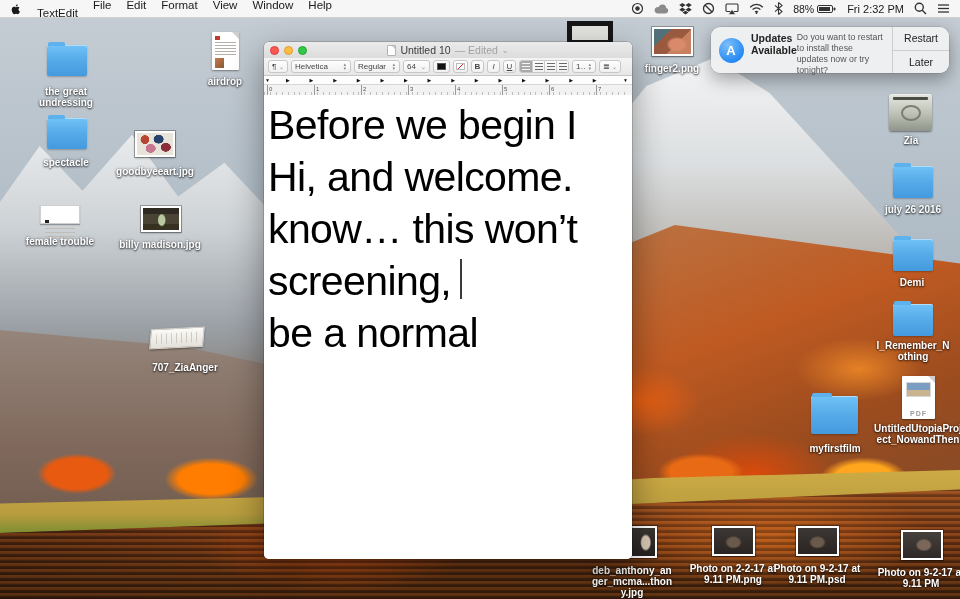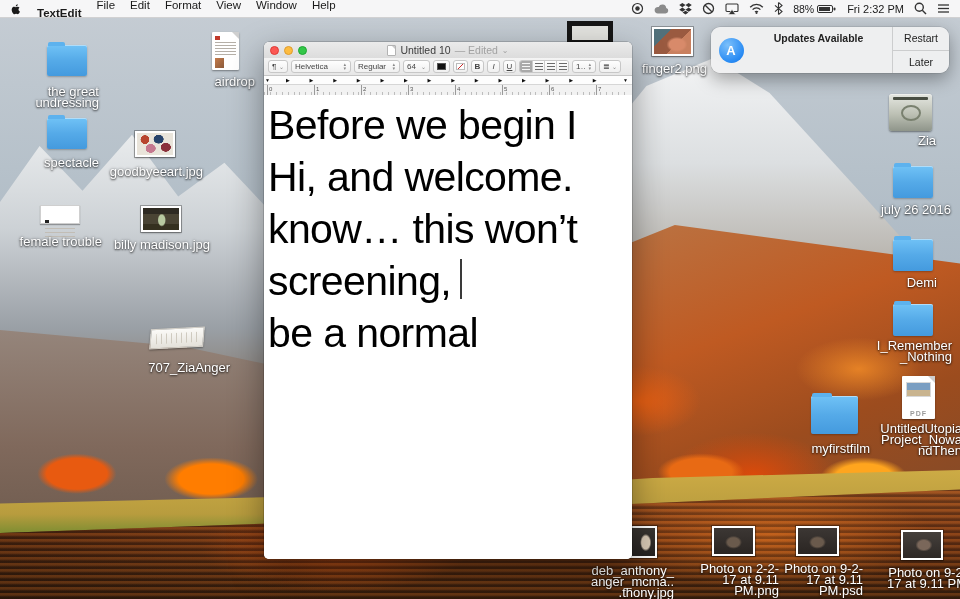--- a/index.html
+++ b/index.html
@@ -46,30 +46,30 @@
       linear-gradient(180deg,#8a4a20 0%,#6b3214 45%,#45240f 80%,#371f0d 100%);
     clip-path:polygon(0 42%,34% 32%,62% 18%,100% 4%,100% 100%,0 100%);}
 
   
   .menubar{position:absolute;left:0;top:0;width:960px;height:18px;z-index:40;
     background:rgba(248,248,248,.96);border-bottom:1px solid rgba(0,0,0,.15);
     display:flex;align-items:center;font-size:11.5px;color:#1a1a1a;padding:0 10px;}
   .menubar-left{display:flex;align-items:center;gap:15px;}
   .apple-glyph{width:12px;height:14px;display:flex;align-items:center;}
   .menu-item{cursor:default;white-space:nowrap;}
-  .menu-item.app-name{font-weight:700;margin-top:8px;}
+  .menu-item.app-name{font-weight:400;margin-top:8px;}
   .menubar-right{margin-left:auto;display:flex;align-items:center;gap:10px;}
   .status-icon{display:flex;align-items:center;}
   .battery-group{display:flex;align-items:center;gap:3px;font-size:10.5px;color:#1a1a1a;}
   .clock{font-size:11px;white-space:nowrap;}
 
   
   .desk-icon{position:absolute;z-index:3;}
-  .desk-label{position:absolute;z-index:3;transform:translateX(-50%);text-align:right;
-    font-size:13px;line-height:11px;font-weight:400;color:#fff;
+  .desk-label{position:absolute;z-index:3;transform:translateX(-50%);text-align:center;
+    font-size:10px;line-height:11px;font-weight:700;color:#fff;
     text-shadow:0 1px 2px rgba(0,0,0,.75),0 0 3px rgba(0,0,0,.45);overflow-wrap:anywhere;}
   .g-folder{width:100%;height:100%;border-radius:2px;position:relative;
     background:linear-gradient(180deg,#70c2f6 0%,#55aae8 50%,#449ade 100%);
     box-shadow:inset 0 1px 0 rgba(255,255,255,.45),0 1px 2px rgba(0,0,0,.25);}
   .g-folder::before{content:"";position:absolute;top:-3px;left:1px;width:42%;height:4px;
     background:#5db2ee;border-radius:2px 2px 0 0;}
   .g-image{width:100%;height:100%;background:#fff;padding:2px;
     box-shadow:0 0 0 1px rgba(0,0,0,.28),0 1px 2px rgba(0,0,0,.35);}
   .g-image-in{width:100%;height:100%;}
   .img-collage{background:
@@ -418,20 +418,21 @@
         <div class="docline">be a normal</div>
       </div>
   </div>
 
   <div class="notif">
     <div class="notif-icon-wrap">
       <div class="appstore-icon"></div>
     </div>
     <div class="notif-body">
       <div class="notif-title">Updates Available</div>
+      <div class="notif-text">Do you want to restart to install these updates now or try tonight?</div>
     </div>
     <div class="notif-actions" id="notif-actions">
         <div class="notif-btn">Restart</div>
         <div class="notif-btn">Later</div>
       </div>
   </div>
 
   <div class="menubar">
     <div class="menubar-left">
       <span class="apple-glyph">

